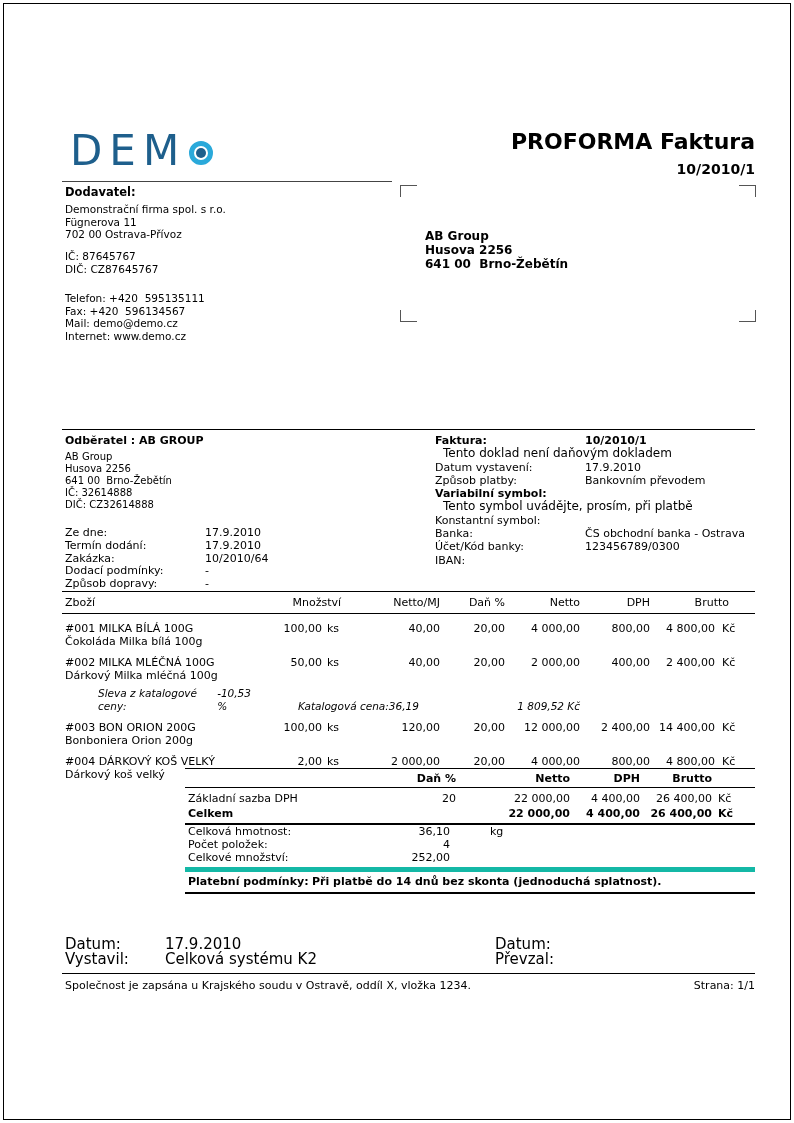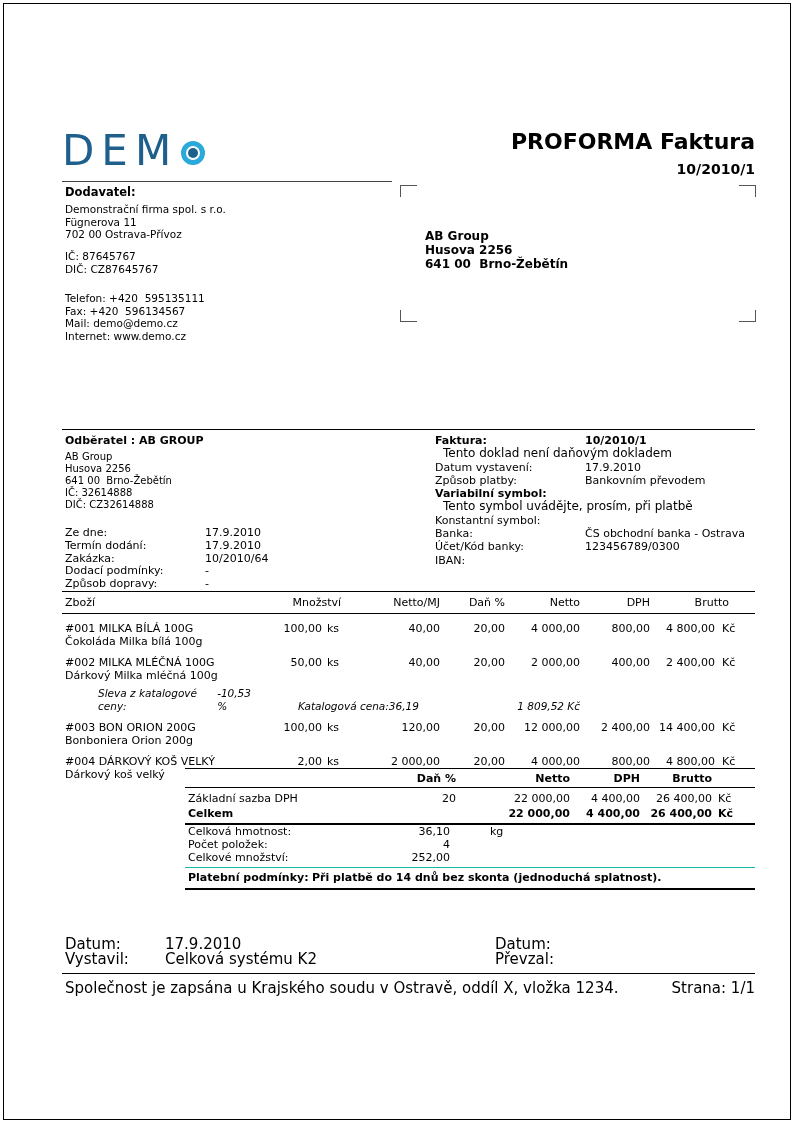--- a/index.html
+++ b/index.html
@@ -4,21 +4,21 @@
 <style>
   * { margin:0; padding:0; box-sizing:border-box; }
   html,body { width:794px; height:1123px; background:#fff; }
   body { font-family:"DejaVu Sans","Liberation Sans",sans-serif; color:#000; position:relative; font-size:11px; }
   .page { position:absolute; inset:0; }
   .frame { position:absolute; inset:3px; border:1px solid #000; }
   .pre { white-space:pre-wrap; }
   .bold { font-weight:bold; }
 
   
-  .logo { position:absolute; left:62px; top:126px; font-size:42px; letter-spacing:7px; color:#1e5f8c; }
+  .logo { position:absolute; left:70px; top:126px; font-size:42px; letter-spacing:7px; color:#1e5f8c; }
   .logo-o { display:inline-block; width:24px; height:24px; border:5px solid #2aa9da; border-radius:50%; position:relative; vertical-align:0px; margin-left:3px; }
   .logo-dot { position:absolute; left:50%; top:50%; width:10px; height:10px; margin:-5px 0 0 -5px; border-radius:50%; background:#1e5f8c; }
   .logo-rule { position:absolute; left:62px; top:181px; width:330px; border-top:1px solid #444; }
 
   
   .doc-title { position:absolute; right:39px; top:129px; font-size:22px; font-weight:bold; text-align:right; }
   .doc-number { position:absolute; right:39px; top:161px; font-size:14px; font-weight:bold; text-align:right; }
 
   
   .supplier { position:absolute; left:65px; top:186px; font-size:10.5px; line-height:12.8px; }
@@ -75,33 +75,33 @@
   .s-tax { text-align:right; padding-right:4px; }
   .s-netto, .s-vat, .s-brutto { text-align:right; }
   .s-kc { text-align:left; padding-left:6px; }
   .sum-base-row td { padding-top:4px; }
   .sum-total-row td { font-weight:bold; padding-top:2px; padding-bottom:3px; border-bottom:2px solid #000; }
   .sum-info-row td { font-style:normal; }
   .sum-info-row.first td { }
   .sum-info-row.last td { padding-bottom:3px; }
   .info-val { font-style:italic; padding-right:10px; }
   .unit-cell { text-align:left; padding-left:30px; }
-  .pay-row td { border-top:1px solid #14b8a6; border-bottom:2px solid #000; padding-top:3px; padding-bottom:4px; }
+  .pay-row td { border-top:5px solid #14b8a6; border-bottom:2px solid #000; padding-top:3px; padding-bottom:4px; }
   .pay-flex { display:flex; }
   .pay-flex .pk { width:127px; flex:none; font-weight:bold; padding-left:3px; }
   .pay-flex .pv { font-weight:bold; }
 
   
   .signatures { position:absolute; left:65px; top:937px; font-size:15px; line-height:14.5px; width:690px; }
   .sig-row { display:flex; }
   .sig-k { width:100px; flex:none; }
   .sig-v { width:330px; flex:none; }
   .sig-v2 { flex:1; }
   .footer-rule { position:absolute; left:62px; top:973px; width:693px; border-top:1px solid #000; }
-  .footer { position:absolute; left:65px; top:979px; width:690px; display:flex; justify-content:space-between; font-size:15px; }
+  .footer { position:absolute; left:65px; top:979px; width:690px; display:flex; justify-content:space-between; font-size:11px; }
 </style>
 </head>
 <body>
 
 <div class="page">
   <div class="frame"></div>
 
   <div class="logo"><span>DEM</span><span class="logo-o"><span class="logo-dot"></span></span></div>
   <div class="logo-rule"></div>
 

